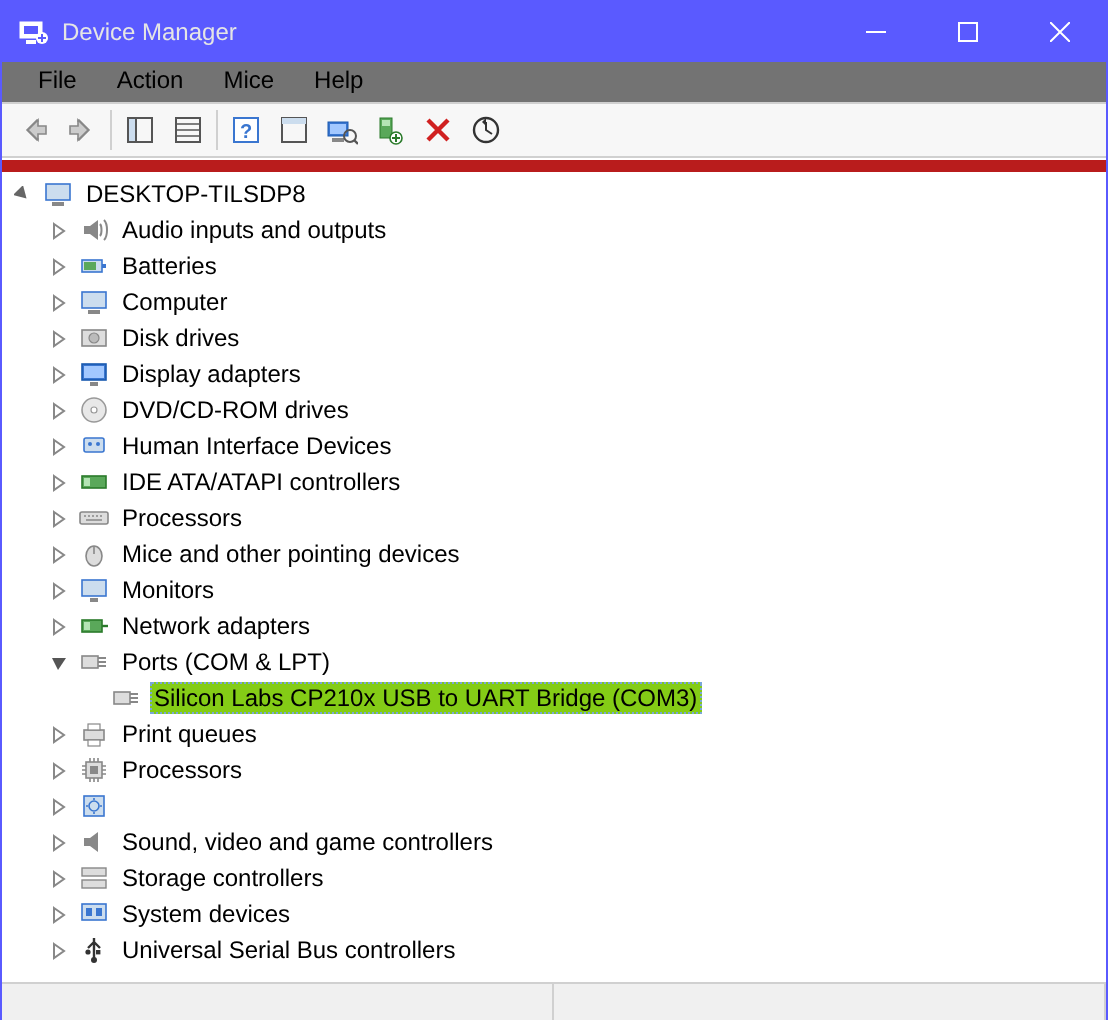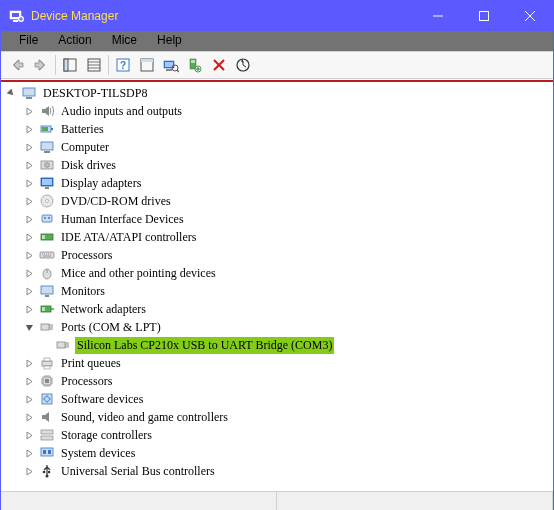--- a/index.html
+++ b/index.html
@@ -1,26 +1,26 @@
 <!DOCTYPE html>
 <html><head>
 <meta charset="utf-8">
 <style>
   * { box-sizing: border-box; margin: 0; padding: 0; }
   body { font-family: "Segoe UI", Tahoma, sans-serif; font-size: 12px; background: #fff; color: #000; width: 554px; height: 510px; overflow: hidden; border: 1px solid #5a5aff; }
-  .titlebar { background: #5a5aff; color: #fde047; height: 30px; display: flex; align-items: center; padding: 0 0 0 8px; }
+  .titlebar { background: #5a5aff; color: #e5e5e5; height: 30px; display: flex; align-items: center; padding: 0 0 0 8px; }
   .titlebar .app-icon { width: 16px; height: 16px; margin-right: 6px; }
   .titlebar .title { flex: 1; font-size: 12px; }
   .titlebar .winbtn { width: 46px; height: 30px; display: flex; align-items: center; justify-content: center; cursor: pointer; }
   .menubar { height: 20px; display: flex; padding: 0 8px; background: #737373; border-bottom: 0; }
   .menubar .menu { padding: 2px 10px; cursor: pointer; }
   .toolbar { height: 28px; display: flex; align-items: center; padding: 2px 4px; border-top: 1px solid #d0d0d0; border-bottom: 1px solid #d0d0d0; background: #f7f7f7; gap: 0px; }
   .toolbar .tbtn { width: 24px; height: 24px; display: flex; align-items: center; justify-content: center; cursor: pointer; border: 1px solid transparent; }
   .toolbar .sep { width: 1px; height: 20px; background: #d0d0d0; margin: 0 2px; }
-  .content { position: absolute; top: 80px; bottom: 20px; left: 1px; right: 1px; overflow: auto; background: #fff; border-top: 2px solid #b91c1c; font-family: Liberation Serif, serif;}
+  .content { position: absolute; top: 80px; bottom: 20px; left: 1px; right: 1px; overflow: auto; background: #fff; border-top: 6px solid #b91c1c;}
   .tree { padding: 2px 4px; }
   .node { display: flex; align-items: center; height: 18px; white-space: nowrap; }
   .node .exp { width: 12px; height: 12px; display: flex; align-items: center; justify-content: center; cursor: pointer; margin-right: 2px; }
   .node .exp svg { width: 9px; height: 9px; }
   .node .icon { width: 16px; height: 16px; margin: 0 4px 0 2px; display: flex; align-items: center; justify-content: center; }
   .node .label { padding: 1px 2px; }
   .node.selected .label { background: #84cc16; border: 1px dotted #7aa7d8; padding: 0 1px; }
   .children { margin-left: 0; }
   .statusbar { position: absolute; bottom: 0; left: 1px; right: 1px; height: 19px; background: #f0f0f0; border-top: 1px solid #d0d0d0; display: flex; }
   .statusbar .cell { flex: 1; border-right: 1px solid #d0d0d0; }
@@ -402,21 +402,20 @@
               <path d="M2 1L7 4.5L2 8z" fill="none" stroke="#888" stroke-width="1"></path>
             </svg>
           </span>
           <span class="icon">
             <svg viewBox="0 0 16 16">
               <rect x="3" y="3" width="10" height="10" fill="#cde" stroke="#3a76d0" stroke-width="0.8"></rect>
               <circle cx="8" cy="8" r="2.5" fill="none" stroke="#3a76d0" stroke-width="0.8"></circle>
               <path d="M8 4v1M8 11v1M4 8h1M11 8h1" stroke="#3a76d0" stroke-width="0.8"></path>
             </svg>
           </span>
-          <span class="label">Software devices</span>
         </div>
         <div class="node">
           <span class="indent"></span>
           <span class="exp">
             <svg viewBox="0 0 9 9">
               <path d="M2 1L7 4.5L2 8z" fill="none" stroke="#888" stroke-width="1"></path>
             </svg>
           </span>
           <span class="icon">
             <svg viewBox="0 0 16 16">

